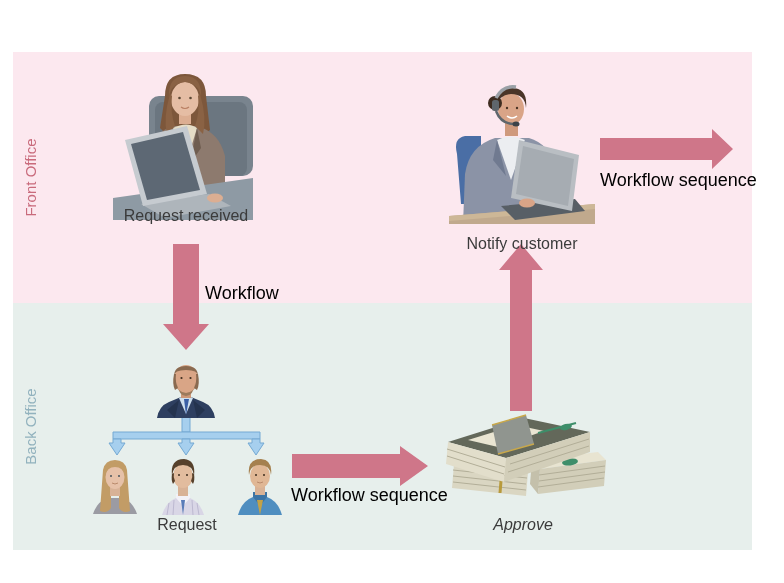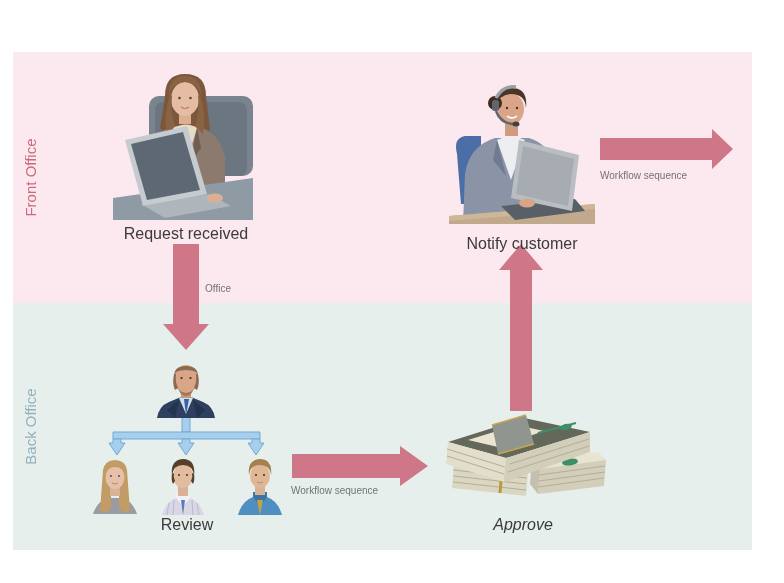--- a/index.html
+++ b/index.html
@@ -19,21 +19,21 @@
   .lane-label { transform:rotate(-90deg); white-space:nowrap; font-size:15px; }
   .lane-label.front { color:#c96b7c; }
   .lane-label.back  { color:#92b2be; }
   .fig { position:absolute; }
   .fig svg { display:block; width:100%; height:100%; }
   .abs { position:absolute; display:block; }
   .node-label {
     position:absolute; width:160px; text-align:center;
     font-size:16px; color:#3b3b3b;
   }
-  .connector-label { position:absolute; font-size:10px; color:#737373; white-space:nowrap; }
+  .connector-label { position:absolute; font-size:18px; color:#000000; white-space:nowrap; }
 </style>
 </head>
 <body>
 
 <div class="page">
 
   <div class="lane lane-front"></div>
   <div class="lane lane-back"></div>
 
   <div class="lane-label-wrap front">
@@ -219,22 +219,22 @@
       <path d="M28,28 L76,13 L104,19 L58,35 Z" fill="#e9e5d2"></path>
       <ellipse cx="68" cy="24" rx="7" ry="4" fill="none" stroke="#63685a" stroke-width="1.5" transform="rotate(-14 68 24)"></ellipse>
       <path d="M98,21 L136,11" stroke="#3e8e6a" stroke-width="2"></path>
       <ellipse cx="126" cy="15" rx="6" ry="3" fill="#3e8e6a" transform="rotate(-14 126 15)"></ellipse>
       <path d="M58,42 L52,13 L86,3 L94,32 Z" fill="#90958f"></path>
       <path d="M52,13 L86,3" stroke="#c9a84a" stroke-width="1.5" fill="none"></path>
       <path d="M58,42 L94,32" stroke="#c9a84a" stroke-width="1.5" fill="none"></path>
     </svg>
   </div>
 
-  <div class="node-label" style="left:106px; top:225px;">Request received</div>
+  <div class="node-label" style="left:106px; top:207px;">Request received</div>
   <div class="node-label" style="left:442px; top:219px;margin-top:16px;">Notify customer</div>
-  <div class="node-label" style="left:107px; top:516px;">Review</div>
+  <div class="node-label" style="left:107px; top:516px;">Request</div>
   <div class="node-label" style="left:443px; top:516px;font-style:italic;">Approve</div>
 
-  <div class="connector-label" style="left:205px; top:283px;">Office</div>
+  <div class="connector-label" style="left:205px; top:283px;">Workflow</div>
   <div class="connector-label" style="left:291px; top:485px;">Workflow sequence</div>
   <div class="connector-label" style="left:600px; top:170px;">Workflow sequence</div>
 
 </div>
 
 </body></html>

